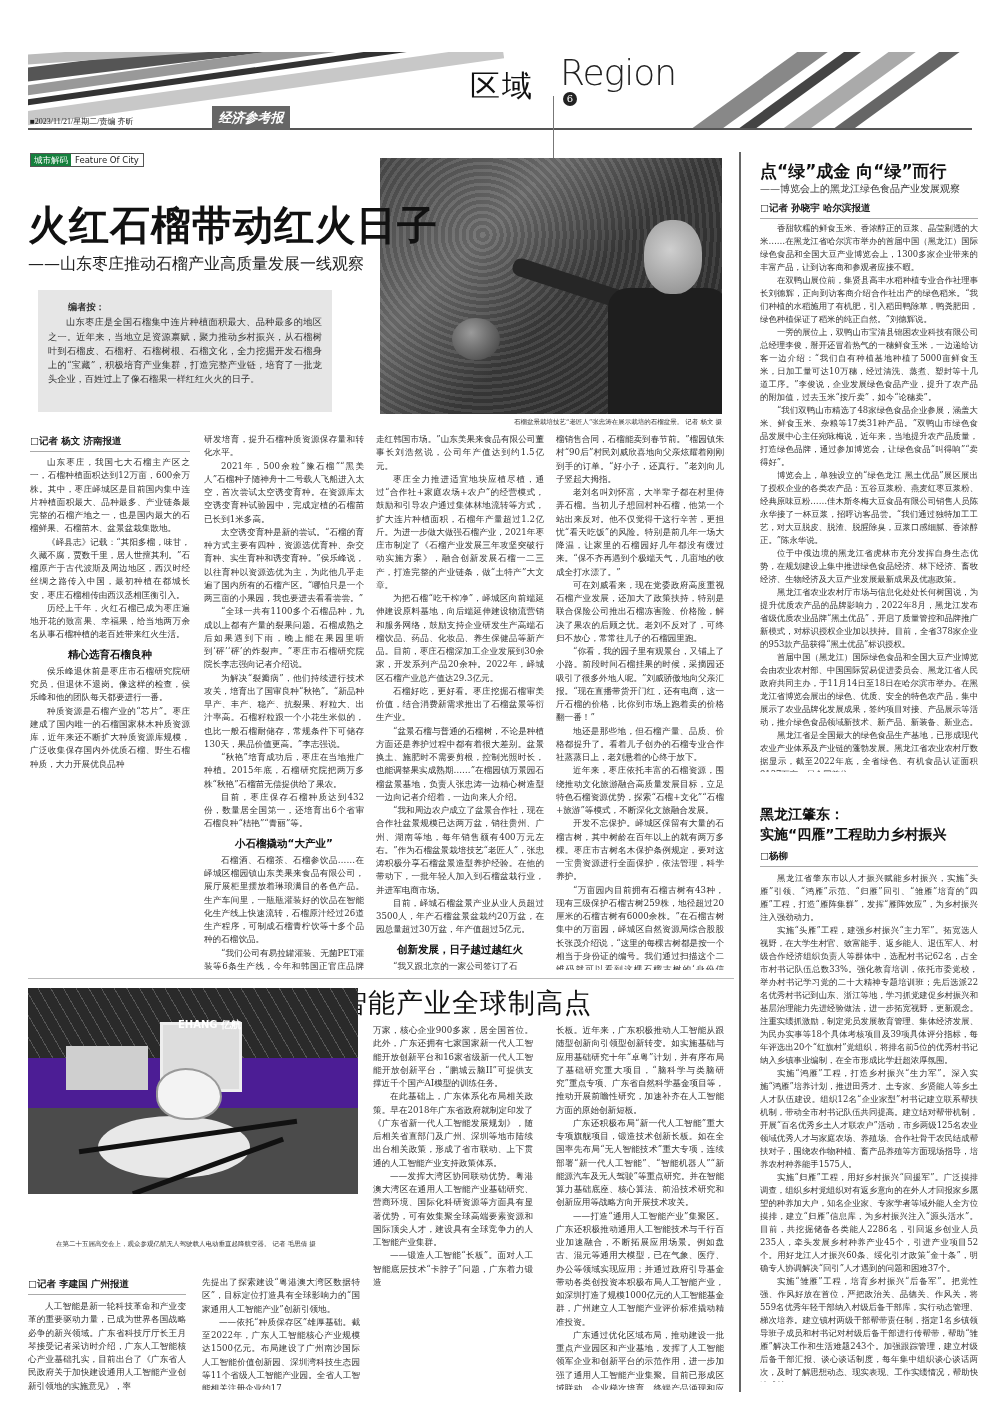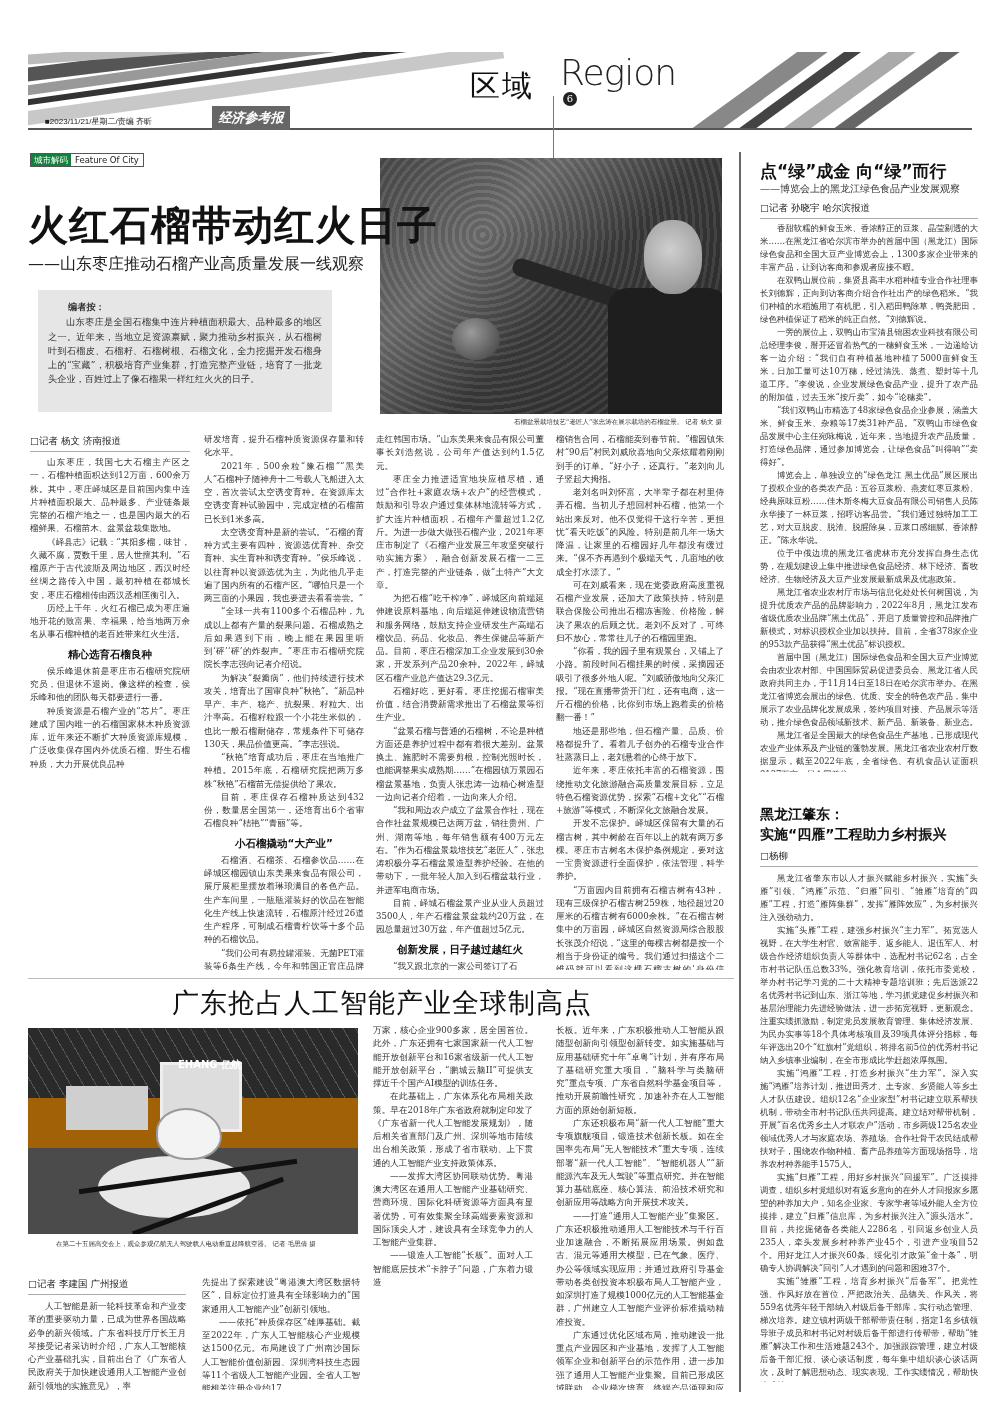--- a/index.html
+++ b/index.html
@@ -3,51 +3,51 @@
 <meta charset="utf-8">
 <style>
 *{box-sizing:border-box;margin:0;padding:0}
 body{width:1000px;height:1409px;background:#fff;font-family:"DejaVu Serif",serif;color:#222;position:relative;overflow:hidden}
 .mast-band{position:absolute;left:28px;top:52px;width:944px;height:78px;overflow:hidden;background:#fff;border-bottom:2px solid #555}
 .stripe{position:absolute;height:14px;transform-origin:left center}
 .mast-title-cn{position:absolute;left:470px;top:66px;font-family:"DejaVu Sans",sans-serif;font-size:30px;color:#111;letter-spacing:2px}
 .mast-divider{position:absolute;left:553px;top:96px;width:1px;height:66px;background:#777}
 .mast-title-en{position:absolute;left:560px;top:52px;font-family:"DejaVu Sans",sans-serif;font-size:36px;font-weight:200;color:#222;letter-spacing:-1px}
 .mast-page{position:absolute;left:563px;top:92px;width:14px;height:14px;border-radius:50%;background:#222;color:#fff;font-size:10px;text-align:center;line-height:14px}
-.mast-date{position:absolute;left:45px;top:116px;font-family:Liberation Sans, sans-serif;font-size:8px;color:#222}
+.mast-date{position:absolute;left:30px;top:116px;font-family:Liberation Serif, serif;font-size:8px;color:#222}
 .mast-logo{position:absolute;left:212px;top:106px;width:78px;height:24px;background:#666;color:#fff;font-size:13px;font-style:italic;text-align:center;line-height:24px;font-weight:bold}
 
 .tag{position:absolute;left:30px;top:153px;border:1px solid #555;display:flex;font-family:"DejaVu Sans",sans-serif;font-size:8.5px;height:14px;align-items:center}
 .tag .k{background:#15803d;color:#fff;padding:0 3px;height:100%;line-height:13px}
 .tag .e{padding:0 4px}
 .main-hl{position:absolute;left:28px;top:198px;font-family:"DejaVu Serif",serif;font-weight:bold;font-size:40px;color:#111;letter-spacing:1px;white-space:nowrap}
 .main-sub{position:absolute;left:28px;top:254px;font-family:"DejaVu Sans",sans-serif;font-size:16px;color:#222;white-space:nowrap}
 .note{position:absolute;left:38px;top:290px;width:294px;height:122px;background:#e6e6e6;padding:10px 10px 0 10px;font-size:9.2px;line-height:14.3px;color:#333}
 .note .h{font-weight:bold;font-family:"DejaVu Sans",sans-serif;margin-left:20px;margin-bottom:1px}
 .note p{text-indent:18px;text-align:justify}
 
 .photo1{position:absolute;left:380px;top:158px;width:342px;height:256px;background:linear-gradient(135deg,#4a4a4a 0%,#6e6e6e 30%,#3a3a3a 55%,#2b2b2b 100%);overflow:hidden}
 .photo1 .fruit{position:absolute;left:72px;top:160px;width:48px;height:42px;border-radius:50%;background:radial-gradient(circle at 40% 35%,#9a9a9a,#3a3a3a)}
 .photo1 .man-head{position:absolute;left:264px;top:62px;width:58px;height:74px;border-radius:45%;background:radial-gradient(circle at 45% 40%,#cfcfcf,#8a8a8a)}
 .photo1 .man-body{position:absolute;left:228px;top:130px;width:120px;height:130px;background:#1e1e1e;border-radius:20px 20px 0 0}
 .photo1 .arm{position:absolute;left:130px;top:118px;width:130px;height:18px;background:#262626;transform:rotate(18deg);border-radius:8px}
 .photo1 .leaves{position:absolute;inset:0;background:repeating-radial-gradient(circle at 30% 30%,rgba(255,255,255,.07) 0 3px,rgba(0,0,0,.08) 3px 7px)}
 .cap1{position:absolute;left:440px;top:418px;width:282px;font-family:"DejaVu Sans",sans-serif;font-size:6.5px;text-align:right;color:#333}
 
-.byline{position:absolute;font-family:"DejaVu Sans",sans-serif;font-weight:normal;font-size:9.5px;color:#222;border-bottom:1px solid #aaa;padding-bottom:3px}
+.byline{position:absolute;font-family:"DejaVu Sans",sans-serif;font-weight:bold;font-size:9.5px;color:#222;border-bottom:1px solid #aaa;padding-bottom:3px}
 .col{position:absolute;font-size:8.6px;line-height:13.25px;color:#333;text-align:justify;overflow:hidden}
 .col p{text-indent:17px}
 .col .sh{font-family:"DejaVu Sans",sans-serif;font-weight:bold;font-size:10.5px;text-align:center;text-indent:0;margin:6px 0 4px;color:#111}
 .vrule{position:absolute;width:1px;background:#999}
 
 .rhl{position:absolute;font-family:"DejaVu Sans",sans-serif;font-weight:bold;color:#111;white-space:nowrap}
 .rsub{position:absolute;font-size:10px;color:#333;white-space:nowrap}
 
 .gd-hl{position:absolute;left:172px;top:985px;font-family:"DejaVu Sans",sans-serif;font-size:27px;font-weight:200;color:#111;letter-spacing:1px;white-space:nowrap}
-.photo2{position:absolute;left:28px;top:1028px;width:330px;height:206px;background:#a16207;overflow:hidden}
+.photo2{position:absolute;left:28px;top:988px;width:330px;height:206px;background:#4c1d95;overflow:hidden}
 .photo2 .roof{position:absolute;left:0;top:0;width:100%;height:70px;background:repeating-linear-gradient(60deg,#2a2a2a 0 10px,#555 10px 11px),#333}
 .photo2 .board{position:absolute;left:132px;top:34px;width:82px;height:70px;background:#ddd;border:3px solid #eee}
 .photo2 .brand{position:absolute;left:150px;top:30px;color:#fff;font-family:"DejaVu Sans",sans-serif;font-weight:bold;font-size:10px}
 .photo2 .screen{position:absolute;left:38px;top:58px;width:82px;height:44px;background:#cfcfcf}
 .photo2 .floor{position:absolute;left:0;top:120px;width:100%;height:86px;background:#4b4b4b}
 .photo2 .disc{position:absolute;left:70px;top:128px;width:152px;height:62px;border-radius:50%;background:#e8e8e8}
 .photo2 .pod{position:absolute;left:128px;top:80px;width:66px;height:52px;border-radius:45% 55% 45% 45%;background:#f3f3f3;border:2px solid #999}
 .photo2 .rotor{position:absolute;left:50px;top:146px;width:220px;height:5px;background:#111;transform:rotate(-8deg)}
 .photo2 .rotor2{position:absolute;left:100px;top:176px;width:160px;height:5px;background:#111;transform:rotate(-20deg)}
 .cap2{position:absolute;left:56px;top:1240px;font-family:"DejaVu Sans",sans-serif;font-size:6.5px;color:#333;white-space:nowrap}

